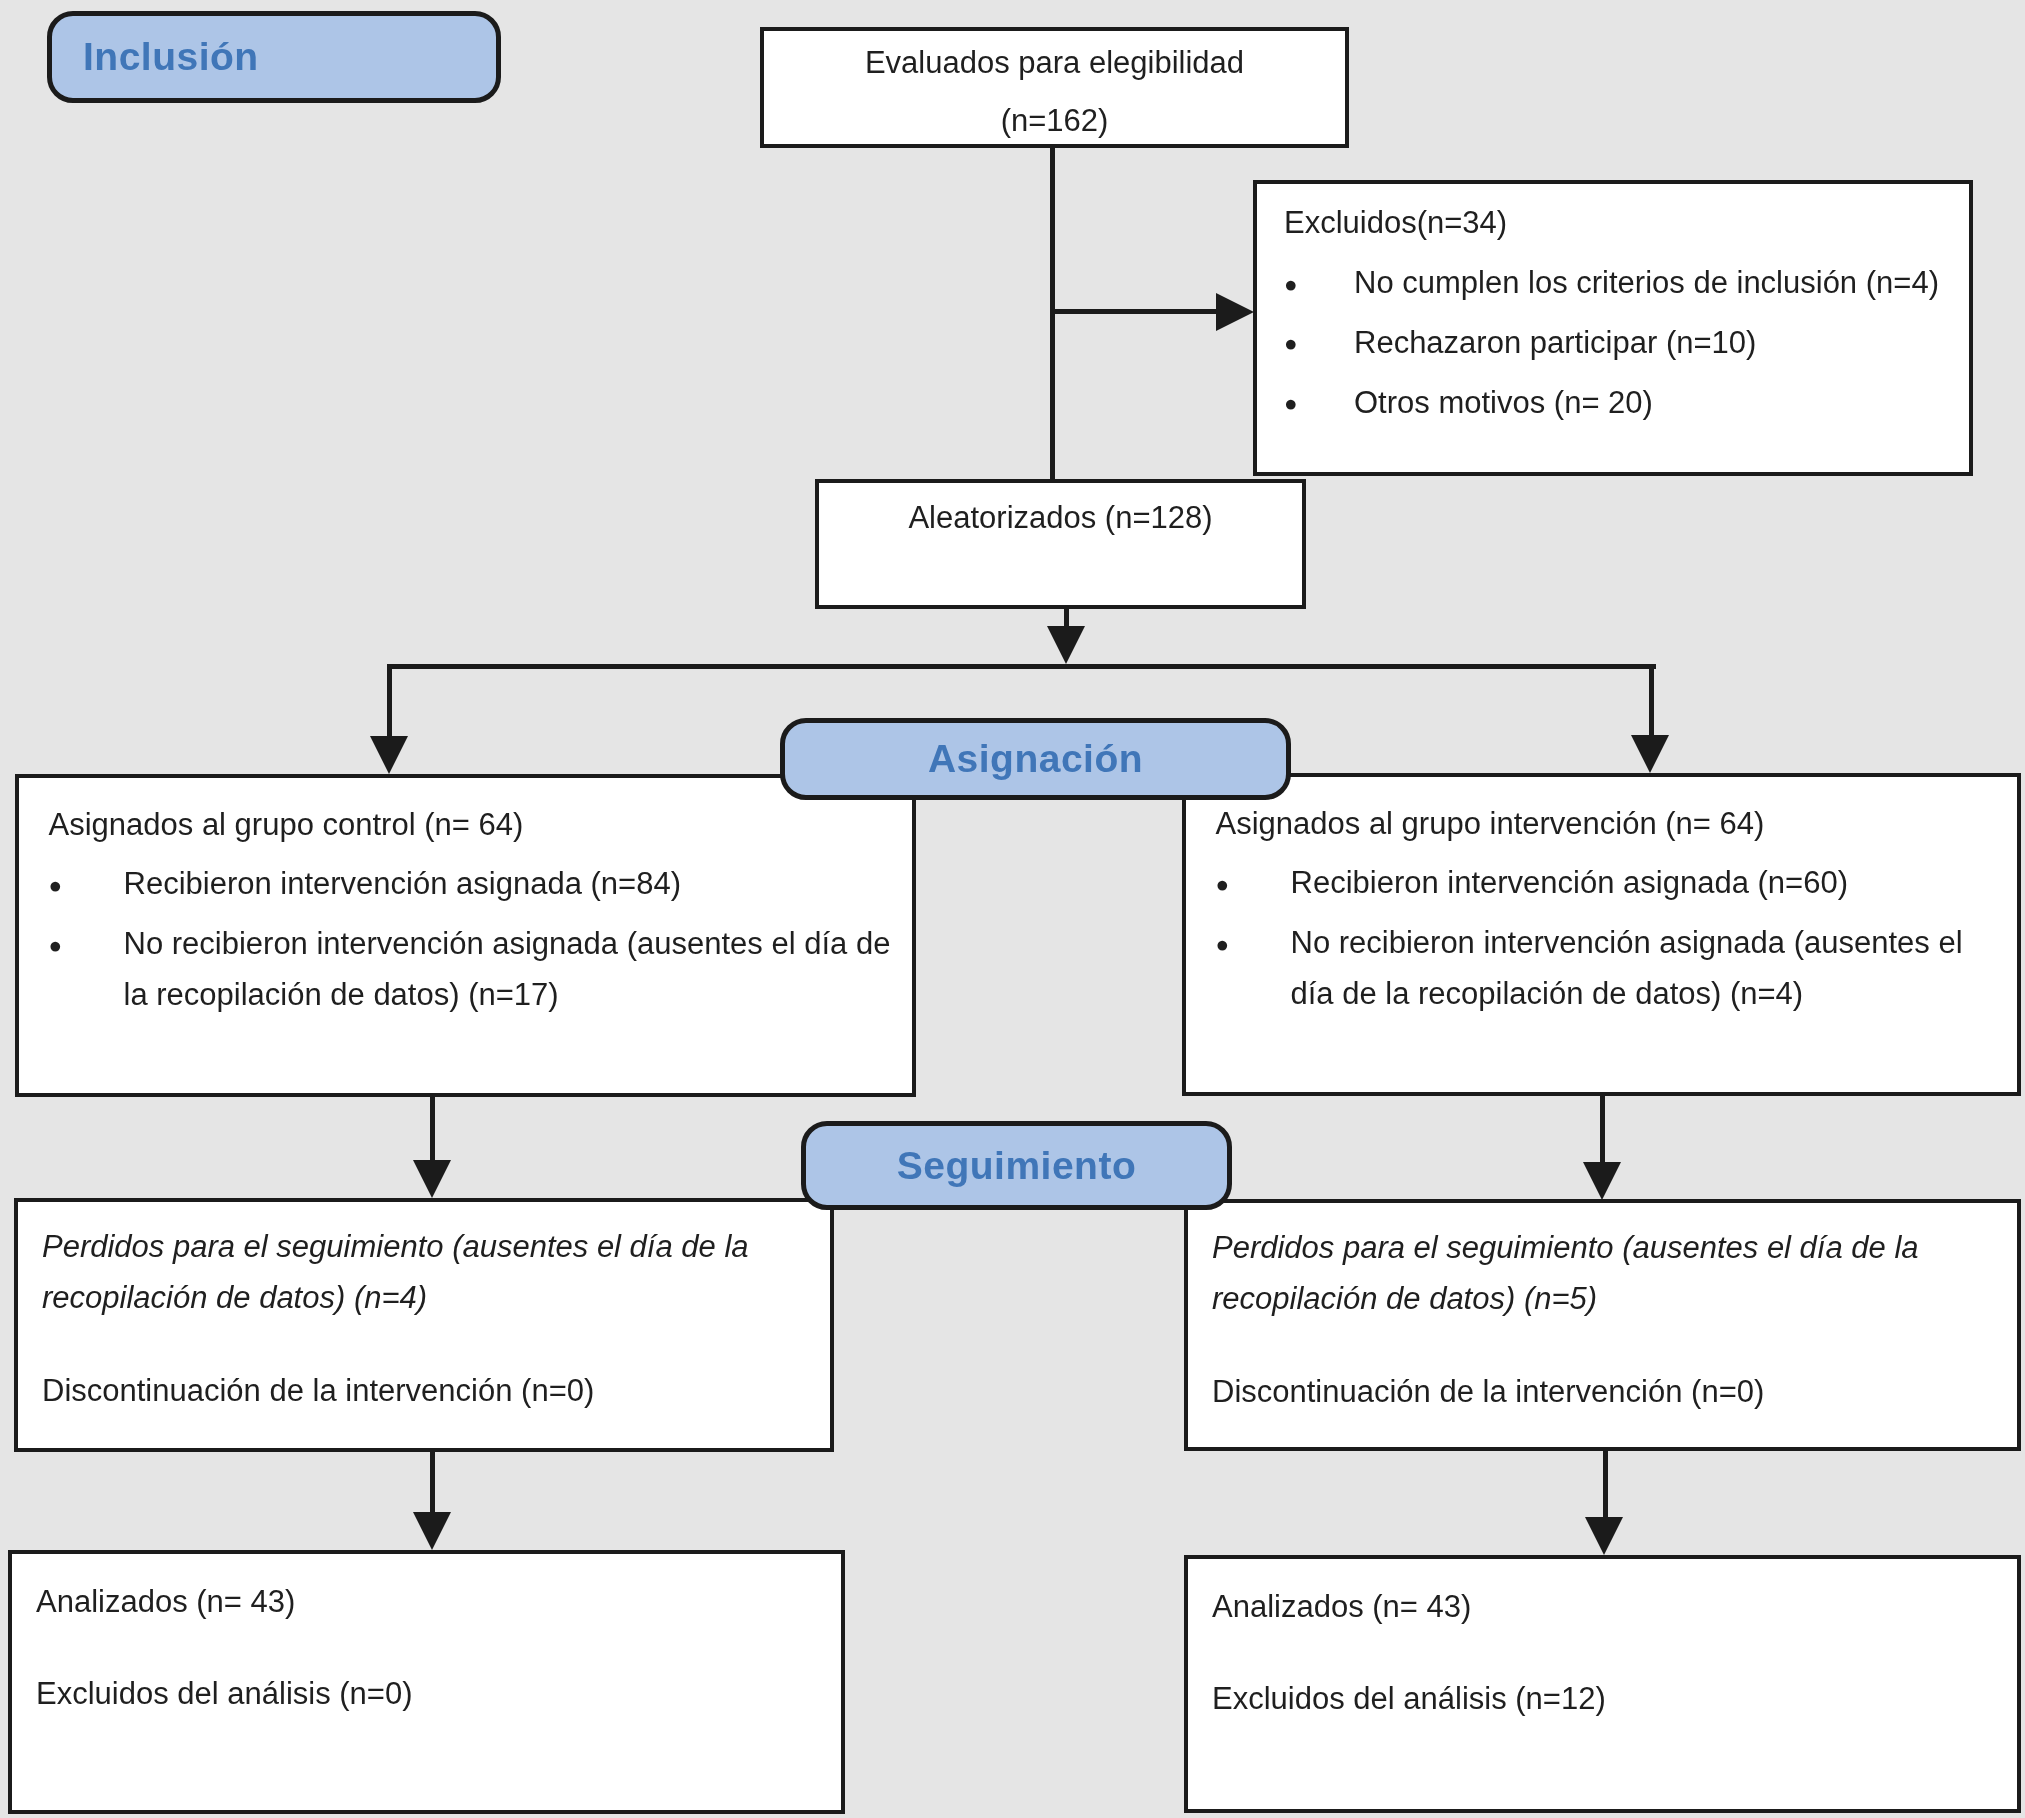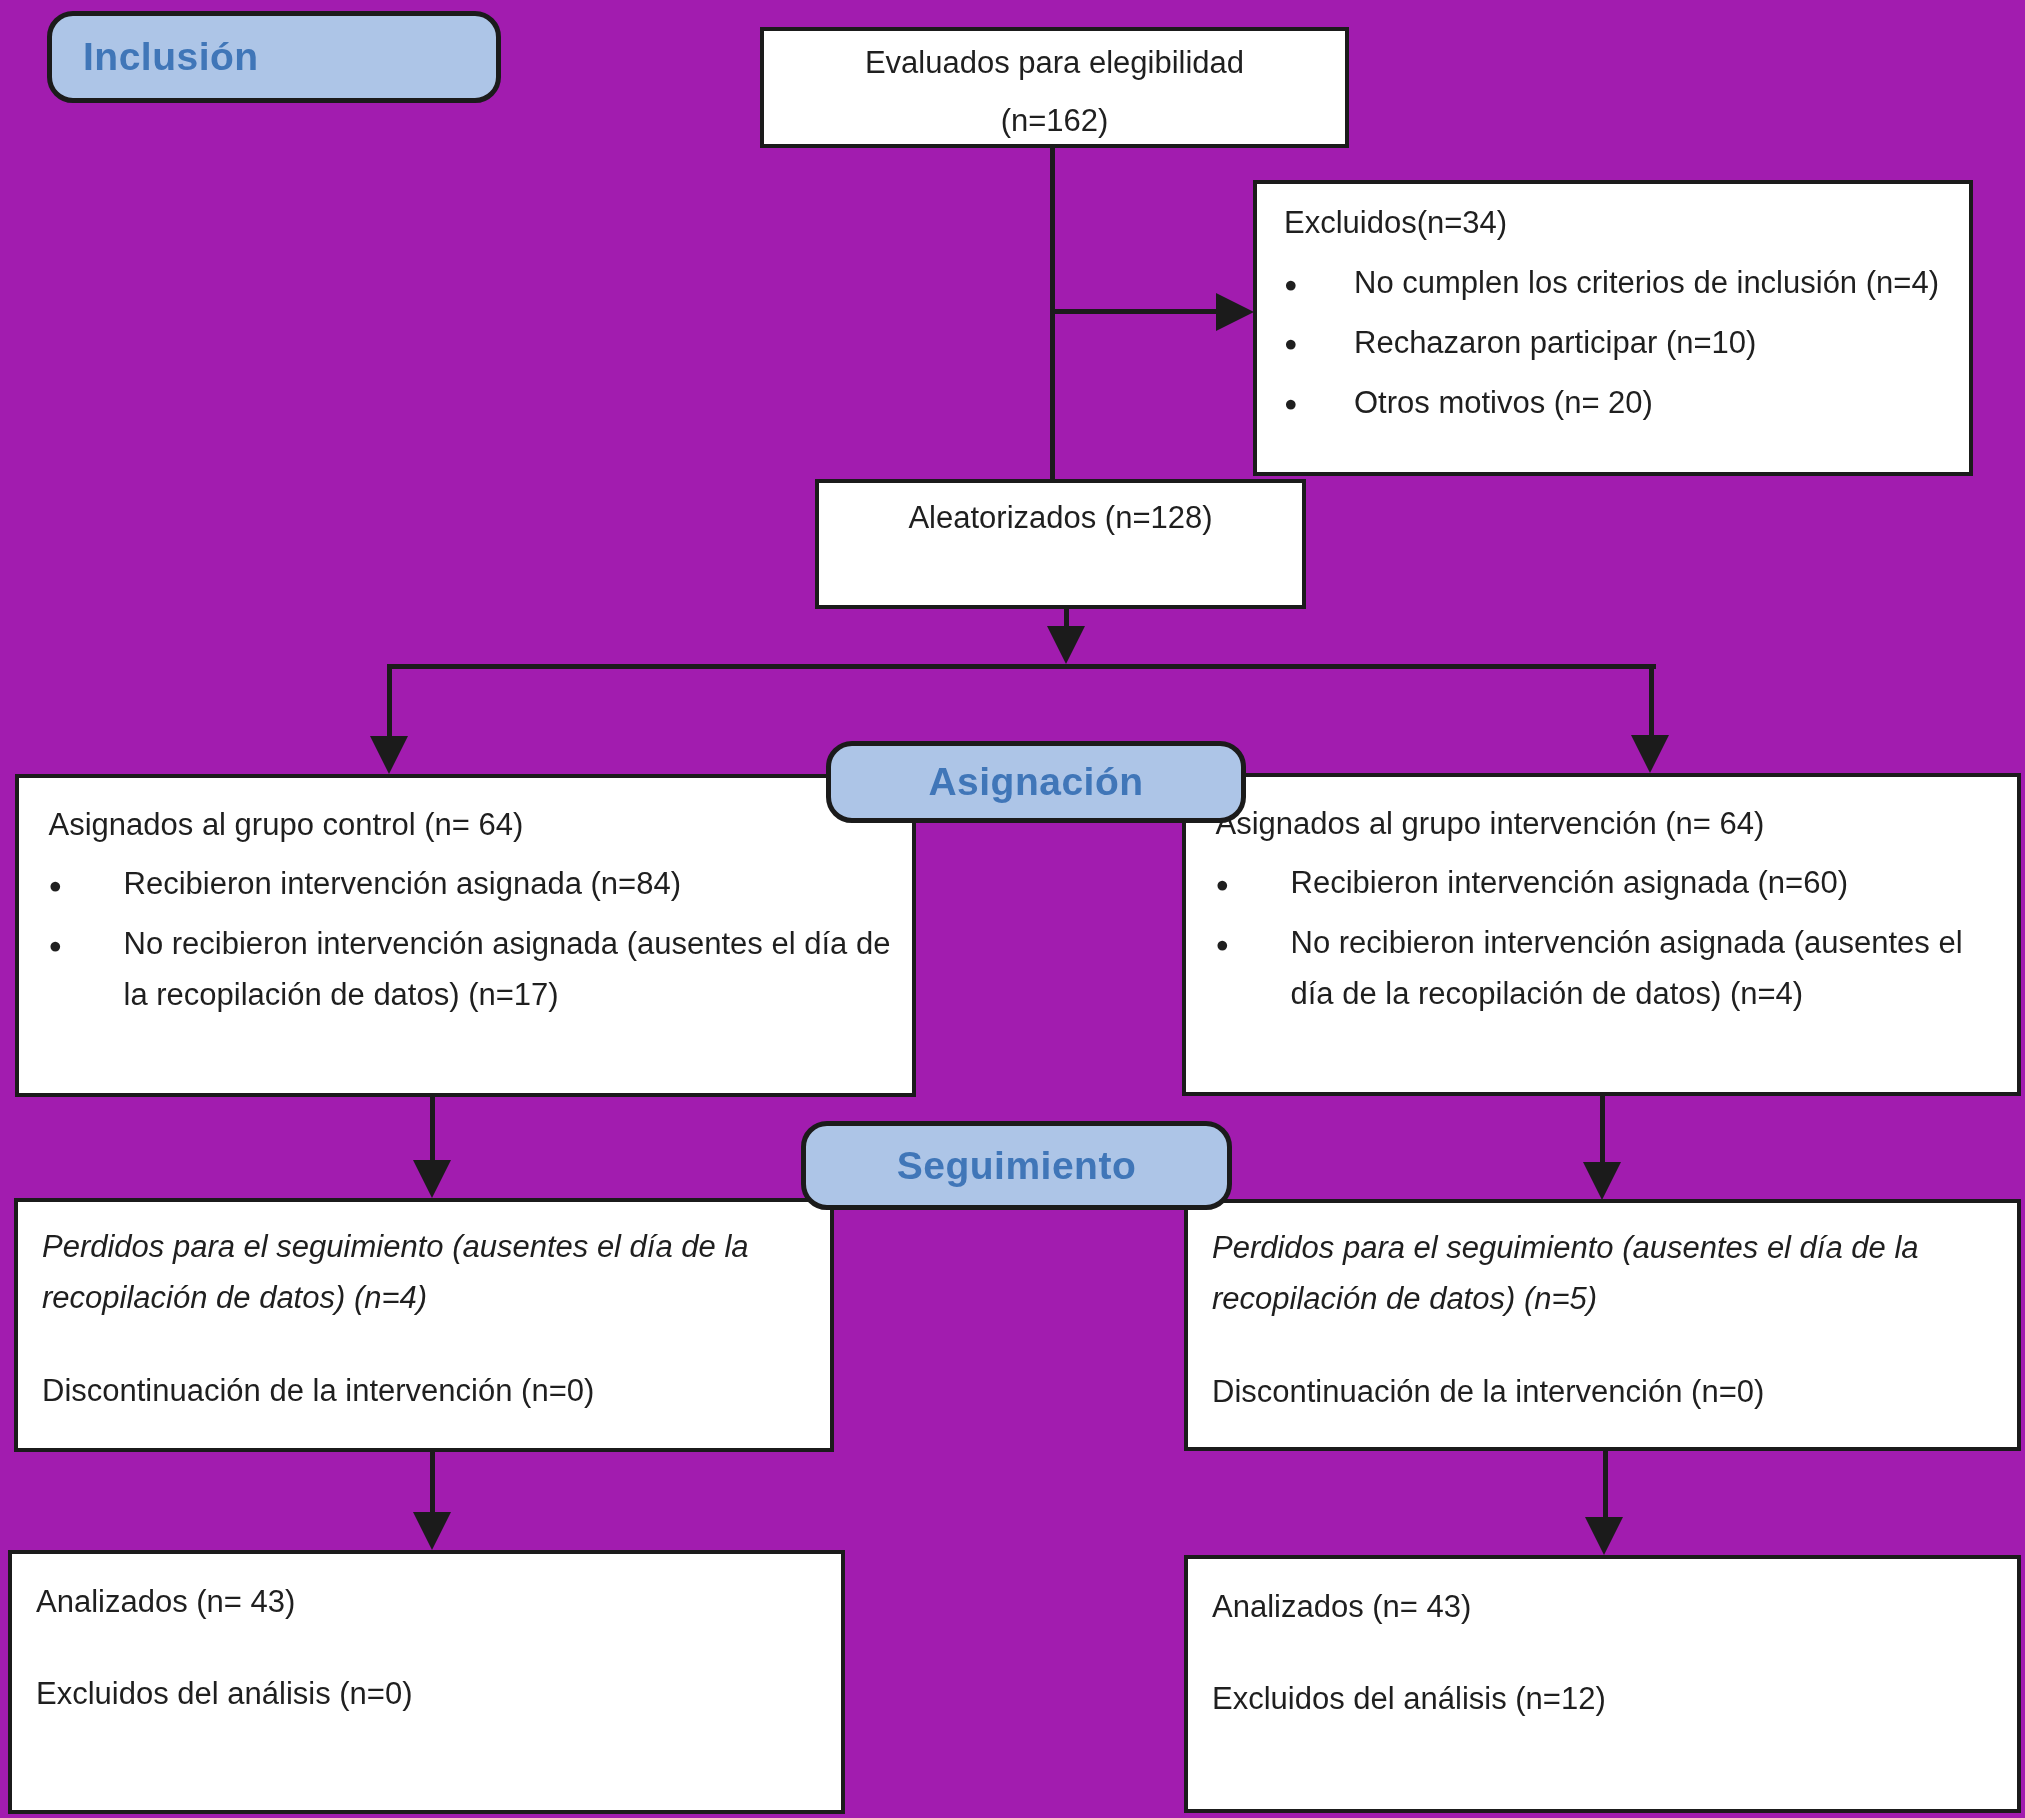--- a/index.html
+++ b/index.html
@@ -1,16 +1,16 @@
 <!DOCTYPE html>
 <html lang="es" style="font-size:8.6px"><head>
 <meta charset="utf-8">
 <style>
   html,body{margin:0;padding:0;background:#ffffff;}
-  #page{position:relative;width:2025px;height:1818px;background:#a21caf;overflow:hidden;
+  #page{position:relative;width:2025px;height:1818px;background:#e5e5e5;overflow:hidden;
         font-family:"Liberation Sans","DejaVu Sans",sans-serif;color:#1f1f1f;}
 
   
   .box{position:absolute;background:#ffffff;border:4.8px solid #1b1b1b;box-sizing:border-box;
        font-size:31px;line-height:1.62;z-index:2;}
 
   
   .stage{position:absolute;background:#adc5e7;border:5.4px solid #1b1b1b;border-radius:26px;
          box-sizing:border-box;display:flex;align-items:center;z-index:4;
          color:#4076b8;font-weight:bold;font-size:39px;letter-spacing:0.5px;}
@@ -38,21 +38,21 @@
   #b-excl{left:1253px;top:180px;width:720px;height:296px;padding:14px 21.5px 0 27px;}
   #b-rand{left:815px;top:479px;width:491px;height:130px;padding-top:10px;}
   #b-ctrl{left:15px;top:774px;width:901px;height:323px;padding:21.5px 8px 0 29.5px;}
   #b-intv{left:1182px;top:773px;width:839px;height:323px;padding:21.5px 8px 0 29.5px;}
   #b-ctrl-fu{left:14px;top:1198px;width:820px;height:254px;padding:20.4px 29.5px 0 24px;}
   #b-intv-fu{left:1184px;top:1199px;width:837px;height:252px;padding:20.4px 29.5px 0 24px;}
   #b-ctrl-an{left:8px;top:1550px;width:837px;height:264px;padding:22.5px 29.5px 0 24px;}
   #b-intv-an{left:1184px;top:1555px;width:837px;height:258px;padding:22.5px 29.5px 0 24px;}
 
   #s-incl{left:47px;top:11.3px;width:454px;height:92px;padding-left:31px;}
-  #s-asig{left:780px;top:741px;width:420px;height:82px;margin-left:46px;}
+  #s-asig{left:780px;top:718px;width:511px;height:82px;}
   #s-segu{left:801px;top:1121px;width:431px;height:89px;}
 
   #v1{left:1050px;top:148px;width:4.8px;height:331px;}
   #h1{left:1050px;top:309px;width:167px;height:4.8px;}
   #ah1{left:1216px;top:293px;}
   #v2{left:1064px;top:609px;width:4.8px;height:24px;}
   #ah2{left:1047px;top:626px;}
   #h2{left:387px;top:664px;width:1269px;height:5.4px;}
   #v3{left:387px;top:669px;width:4.8px;height:70px;}
   #ah3{left:370px;top:736px;}

